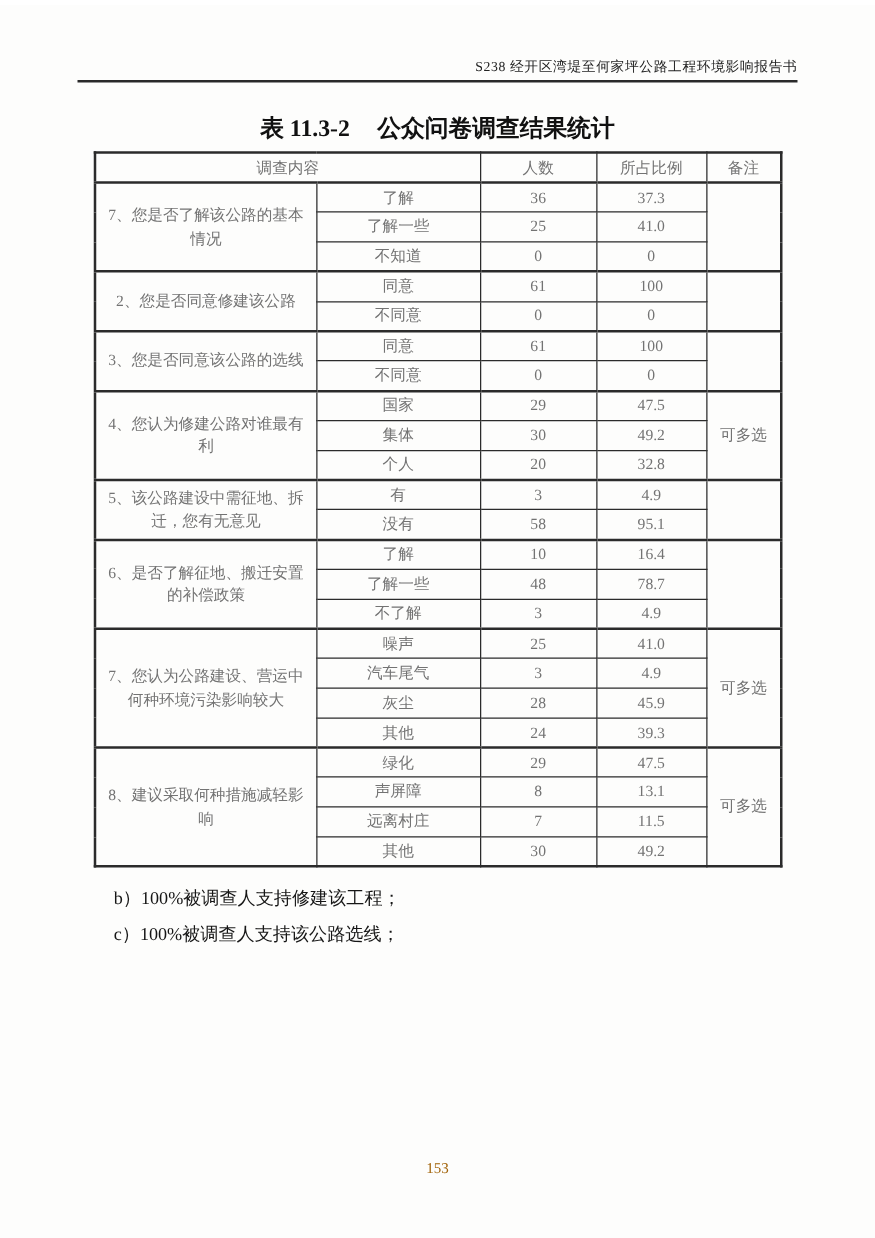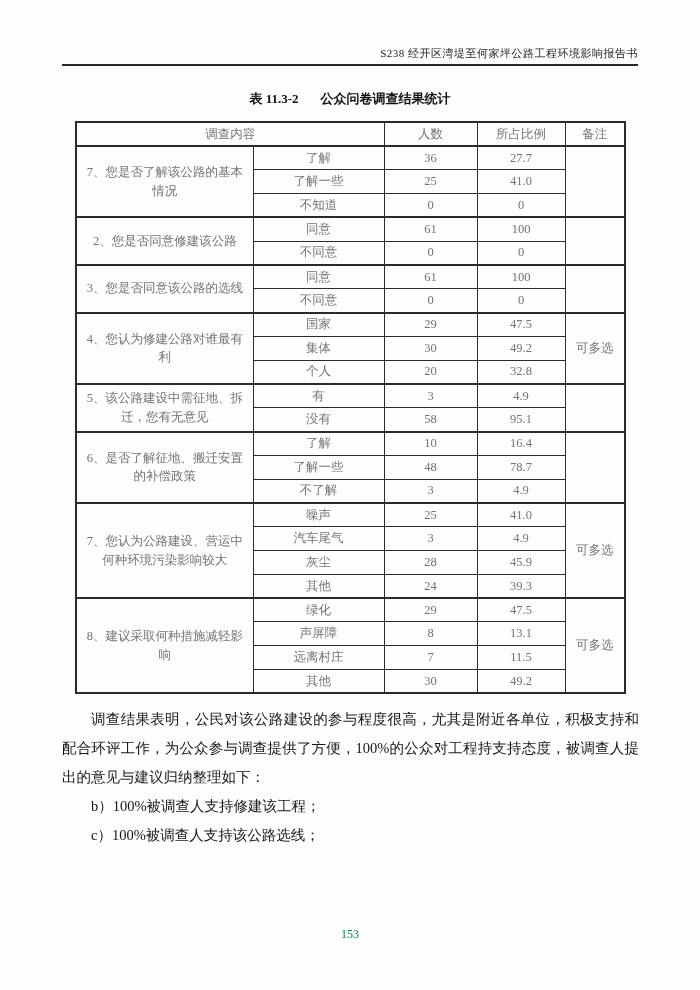--- a/index.html
+++ b/index.html
@@ -31,21 +31,21 @@
     right: 62px;
     border-top: 2px solid #2a2a2a;
   }
   
   .table-caption {
     position: absolute;
     top: 86px;
     left: 0;
     width: 100%;
     text-align: center;
-    font-size: 13px;
+    font-size: 19px;
     font-weight: bold;
     color: #111;
   }
   .table-caption .caption-label { margin-right: 22px; }
   
   table.survey {
     position: absolute;
     top: 117px;
     left: 75px;
     width: 551px;
@@ -81,21 +81,21 @@
   }
   .body-text p { text-indent: 2em; margin: 0; }
   
   .page-number {
     position: absolute;
     top: 923px;
     left: 0;
     width: 100%;
     text-align: center;
     font-size: 12px;
-    color: #0f766e;
+    color: #a16207;
   }
 </style>
 </head>
 <body>
 
 <div class="page">
 
   <div class="running-header">S238 经开区湾堤至何家坪公路工程环境影响报告书</div>
   <div class="header-rule"></div>
 
@@ -117,21 +117,21 @@
         <th>人数</th>
         <th>所占比例</th>
         <th>备注</th>
       </tr>
     </thead>
     <tbody>
         <tr class="group-start">
           <td rowspan="3" class="question">7、您是否了解该公路的基本情况</td>
           <td>了解</td>
           <td>36</td>
-          <td>27.7</td>
+          <td>37.3</td>
           <td rowspan="3" class="remark"></td>
         </tr>
         <tr>
           <td>了解一些</td>
           <td>25</td>
           <td>41.0</td>
         </tr>
         <tr>
           <td>不知道</td>
           <td>0</td>
@@ -248,20 +248,19 @@
         </tr>
         <tr>
           <td>其他</td>
           <td>30</td>
           <td>49.2</td>
         </tr>
       </tbody>
   </table>
 
   <div class="body-text">
-    <p>调查结果表明，公民对该公路建设的参与程度很高，尤其是附近各单位，积极支持和配合环评工作，为公众参与调查提供了方便，100%的公众对工程持支持态度，被调查人提出的意见与建议归纳整理如下：</p>
     <p>b）100%被调查人支持修建该工程；</p>
     <p>c）100%被调查人支持该公路选线；</p>
   </div>
 
   <div class="page-number">153</div>
 
 </div>
 
 </body></html>

